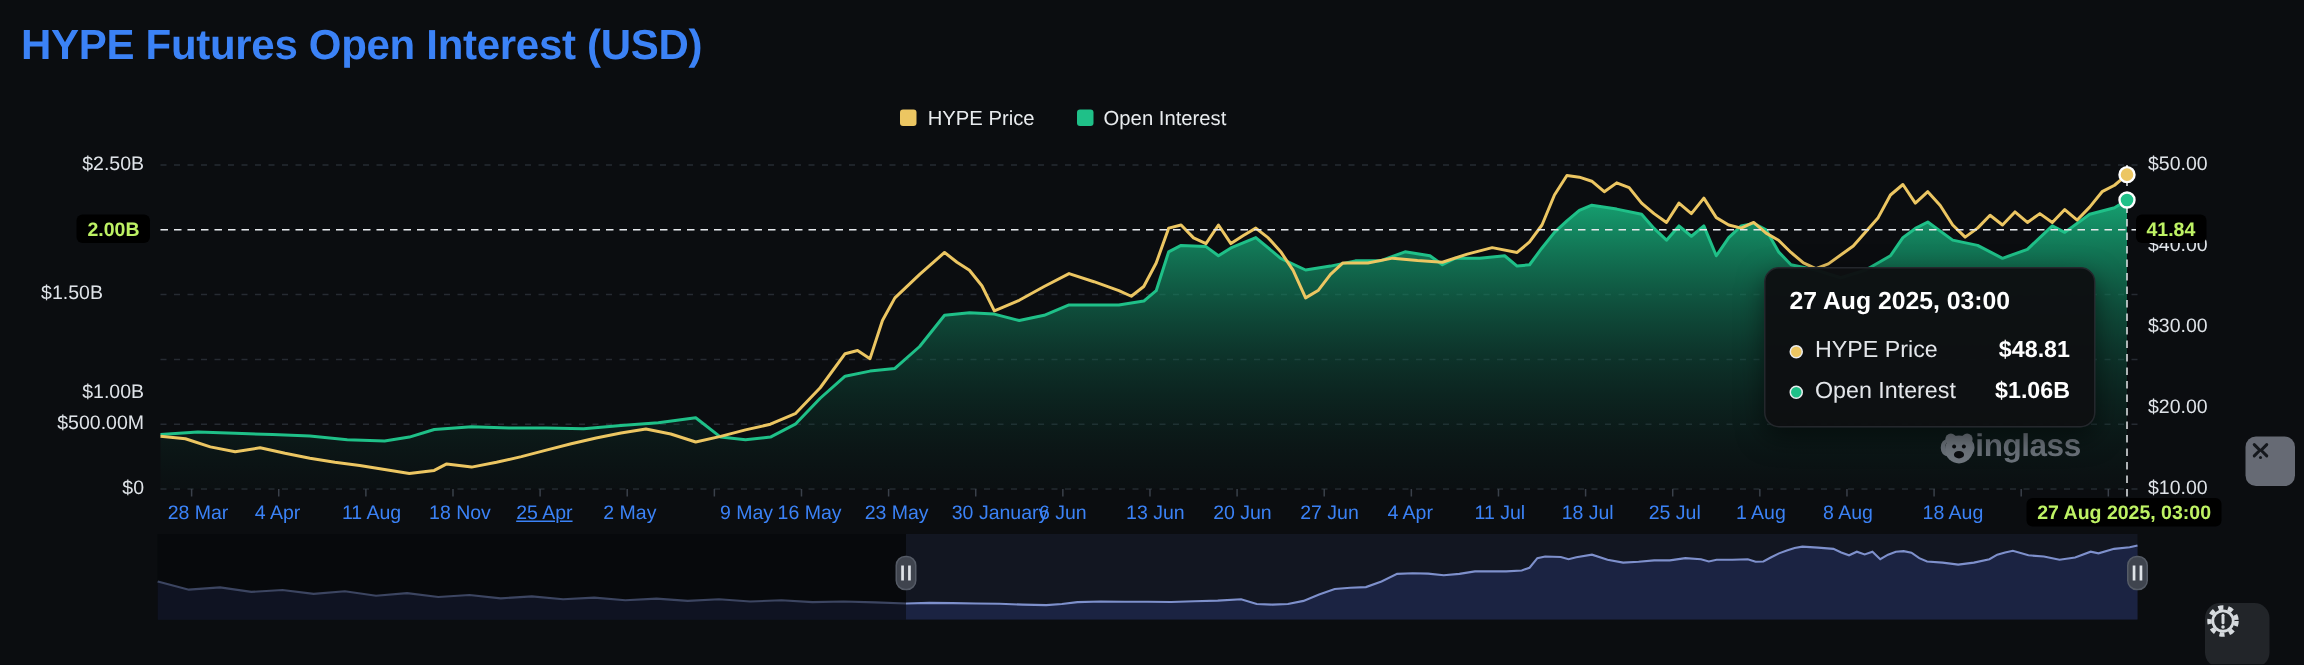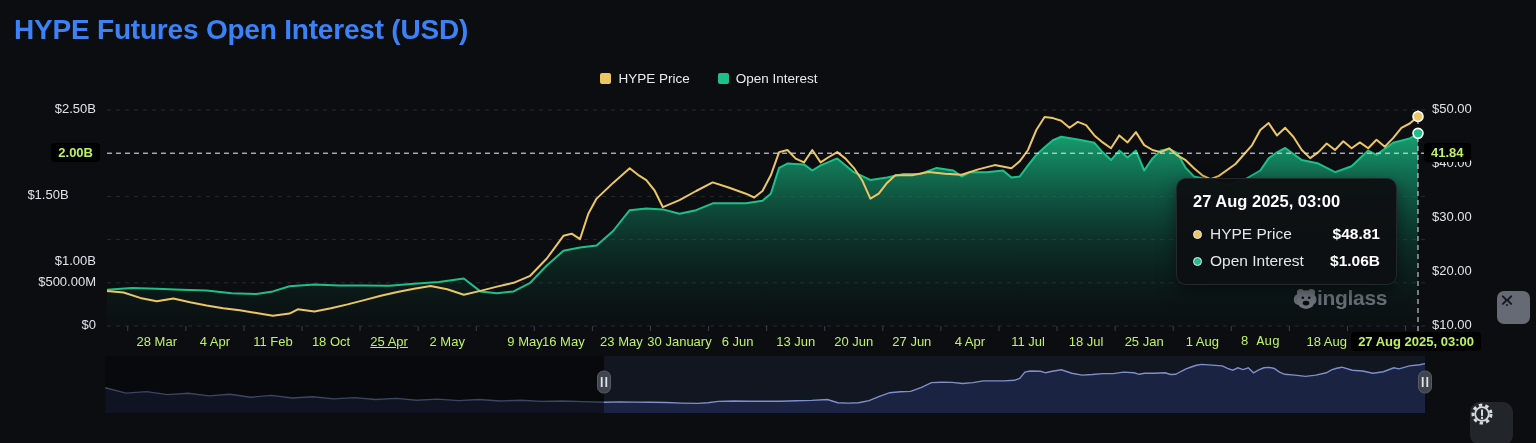--- a/index.html
+++ b/index.html
@@ -7,21 +7,21 @@
   .stage{position:relative;width:1536px;height:443px;background:#0b0d10;overflow:hidden;}
   .stage svg{position:absolute;left:0;top:0;}
   .title{position:absolute;left:14px;top:14px;font-size:28px;font-weight:700;color:#3b82f6;letter-spacing:-.2px;}
   .legend{position:absolute;left:0;right:118px;top:71px;display:flex;justify-content:center;gap:28px;z-index:4;}
   .legend-item{display:flex;align-items:center;gap:7px;cursor:pointer;}
   .swatch{width:11px;height:11px;border-radius:2px;display:inline-block;}
   .legend-label{font-size:13.5px;color:#e8ebee;}
   .ylab{position:absolute;font-size:13px;color:#dfe3e8;z-index:3;}
   .ylab.left{left:0;width:96px;text-align:right;}
   .ylab.right{left:1432px;width:80px;text-align:left;}
-  .xlab{position:absolute;top:334px;width:90px;text-align:center;font-size:13px;color:#bef264;z-index:3;}
+  .xlab{position:absolute;top:334px;width:90px;text-align:left;font-size:13px;color:#3b82f6;z-index:3;}
   .cross-box{position:absolute;background:#000;color:#bef264;font-weight:700;font-size:13px;
              padding:2px 7px;border-radius:4px;z-index:8;white-space:nowrap;}
   .tooltip{position:absolute;left:1176px;top:178px;width:221px;z-index:10;background:rgba(13,15,18,.97);
            border:1px solid #24272c;border-radius:10px;padding:13px 16px 14px 16px;box-shadow:0 6px 18px rgba(0,0,0,.5);}
   .tooltip-header{font-size:16.5px;font-weight:700;color:#fff;margin-bottom:14px;}
   .tooltip-row{display:flex;align-items:center;margin-top:9px;}
   .tooltip-dot{width:9px;height:9px;border-radius:50%;border:1.5px solid #e9ecef;margin-right:8px;flex:none;}
   .tooltip-label{flex:1;font-size:15.5px;color:#e3e6ea;}
   .tooltip-value{font-size:15.5px;font-weight:700;color:#fff;}
   .watermark{position:absolute;left:1293px;top:286px;display:flex;align-items:center;gap:6px;z-index:6;opacity:.9;}
@@ -118,38 +118,38 @@
   <div id="yr">
       <div class="ylab right" style="top: 101px;">$50.00</div>
       <div class="ylab right" style="top: 155px;">$40.00</div>
       <div class="ylab right" style="top: 209px;">$30.00</div>
       <div class="ylab right" style="top: 263px;">$20.00</div>
       <div class="ylab right" style="top: 317px;">$10.00</div>
     </div>
   <div id="xa">
       <div class="xlab" style="left: 111.785px;">28 Mar</div>
       <div class="xlab" style="left: 169.867px;">4 Apr</div>
-      <div class="xlab" style="left: 227.949px;">11 Feb</div>
-      <div class="xlab" style="left: 286.032px;">18 Oct</div>
+      <div class="xlab" style="left: 227.949px;">11 Aug</div>
+      <div class="xlab" style="left: 286.032px;">18 Nov</div>
       <div class="xlab" style="left: 344.114px; text-decoration: underline;">25 Apr</div>
       <div class="xlab" style="left: 402.196px;">2 May</div>
       <div class="xlab" style="left: 480px;">9 May</div>
       <div class="xlab" style="left: 518.361px;">16 May</div>
       <div class="xlab" style="left: 576.443px;">23 May</div>
       <div class="xlab" style="left: 634.525px;">30 January</div>
       <div class="xlab" style="left: 692.608px;">6 Jun</div>
       <div class="xlab" style="left: 750.69px;">13 Jun</div>
       <div class="xlab" style="left: 808.772px;">20 Jun</div>
       <div class="xlab" style="left: 866.854px;">27 Jun</div>
       <div class="xlab" style="left: 924.937px;">4 Apr</div>
       <div class="xlab" style="left: 983.019px;">11 Jul</div>
       <div class="xlab" style="left: 1041.1px;">18 Jul</div>
-      <div class="xlab" style="left: 1099.18px;">25 Jan</div>
+      <div class="xlab" style="left: 1099.18px;">25 Jul</div>
       <div class="xlab" style="left: 1157.27px;">1 Aug</div>
-      <div class="xlab" style="left: 1215.35px; font-family: Liberation Mono, monospace;">8 Aug</div>
+      <div class="xlab" style="left: 1215.35px;">8 Aug</div>
       <div class="xlab" style="left: 1281.73px;">18 Aug</div>
     </div>
 
   <div class="cross-box" id="boxL" style="right:1436px;top:143px;">2.00B</div>
   <div class="cross-box" id="boxR" style="left:1424px;top:143px;">41.84</div>
   <div class="cross-box" id="boxX" style="right:55px;top:332px;">27 Aug 2025, 03:00</div>
 
   <div class="tooltip">
     <div class="tooltip-header">27 Aug 2025, 03:00</div>
     <div class="tooltip-row">

